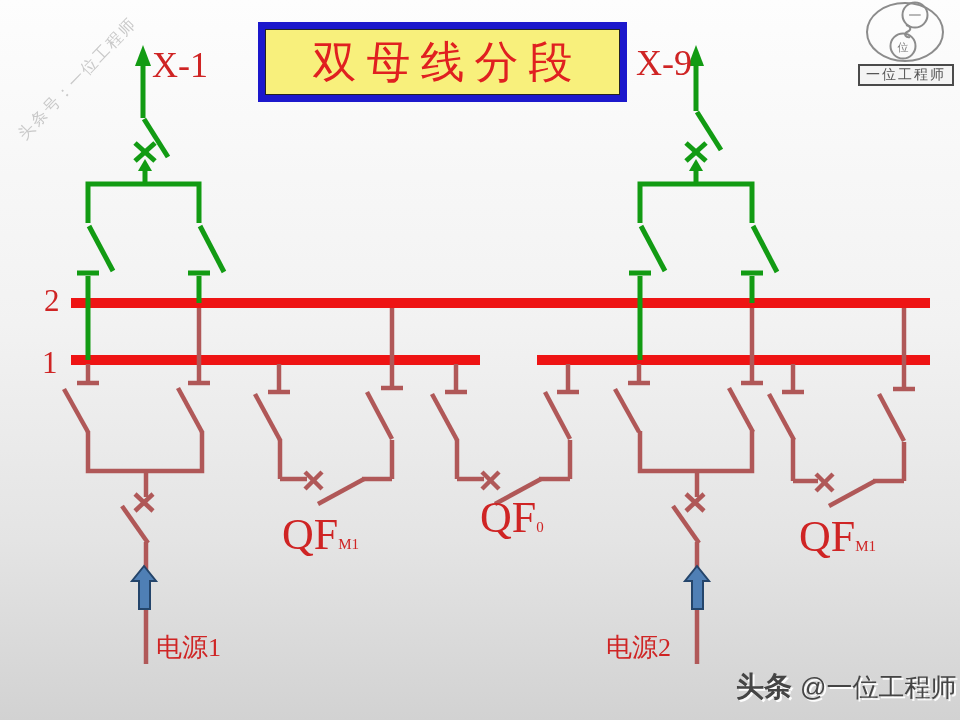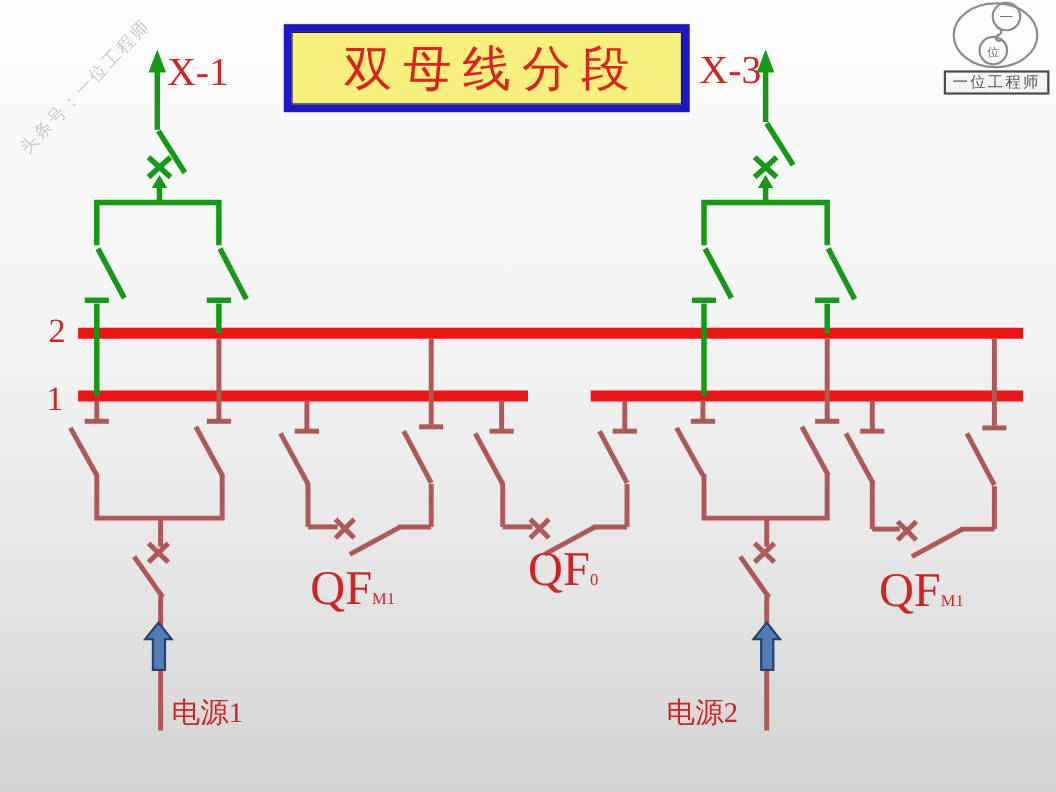--- a/index.html
+++ b/index.html
@@ -196,40 +196,43 @@
 
     <polygon class="arrow-blue" points="144,566 132,581 139,581 139,609 150,609 150,581 156,581"></polygon>
     <polygon class="arrow-blue" points="697,566 685,581 692,581 692,609 703,609 703,581 709,581"></polygon>
   </svg>
 
   <div id="title-box" class="abs">
     <span id="title-text">双母线分段</span>
   </div>
 
   <div class="abs red-label feeder-label" style="left:152px;top:44px">X-1</div>
-  <div class="abs red-label feeder-label" style="left:636px;top:42px">X-3</div>
+  <div class="abs red-label feeder-label" style="left:636px;top:42px">X-9</div>
 
   <div class="abs red-label bus-label" style="left:44px;top:283px">2</div>
   <div class="abs red-label bus-label" style="left:42px;top:345px">1</div>
 
   <div class="abs red-label qf-label" style="left:282px;top:509px">
     <span class="qf-main">QF</span><span class="qf-sub">M1</span>
   </div>
   <div class="abs red-label qf-label" style="left:480px;top:492px">
     <span class="qf-main">QF</span><span class="qf-sub">0</span>
   </div>
   <div class="abs red-label qf-label" style="left:799px;top:511px">
     <span class="qf-main">QF</span><span class="qf-sub">M1</span>
   </div>
 
   <div class="abs red-label source-label" style="left:156px;top:630px">电源1</div>
   <div class="abs red-label source-label" style="left:606px;top:630px">电源2</div>
 
   <div id="watermark-diagonal" class="abs">头条号：一位工程师</div>
 
+  <div id="footer-credit" class="abs">
+    <span class="bold">头条</span><span class="rest">@一位工程师</span>
+  </div>
 
   <svg id="logo" class="abs" width="100" height="64" viewBox="0 0 100 64">
     <ellipse class="logo-stroke" cx="49" cy="32" rx="38" ry="29"></ellipse>
     <circle class="logo-stroke" cx="59" cy="15" r="12.5"></circle>
     <circle class="logo-stroke" cx="47" cy="46" r="12.5"></circle>
     <path class="logo-stroke" d="M50,25 c5,1 6,5 1,7 c-4,2 -1,6 3,5"></path>
     <text class="logo-char" x="59" y="20" font-size="13" text-anchor="middle">一</text>
     <text class="logo-char" x="47" y="51" font-size="11" text-anchor="middle">位</text>
   </svg>
   <div id="logo-box" class="abs">一位工程师</div>

